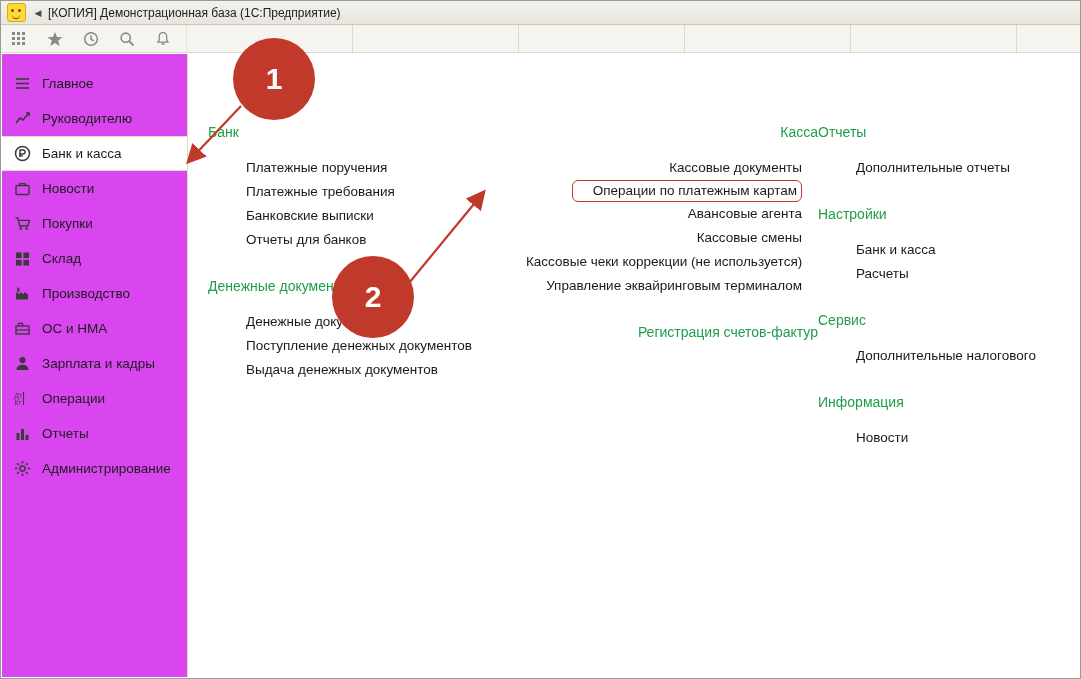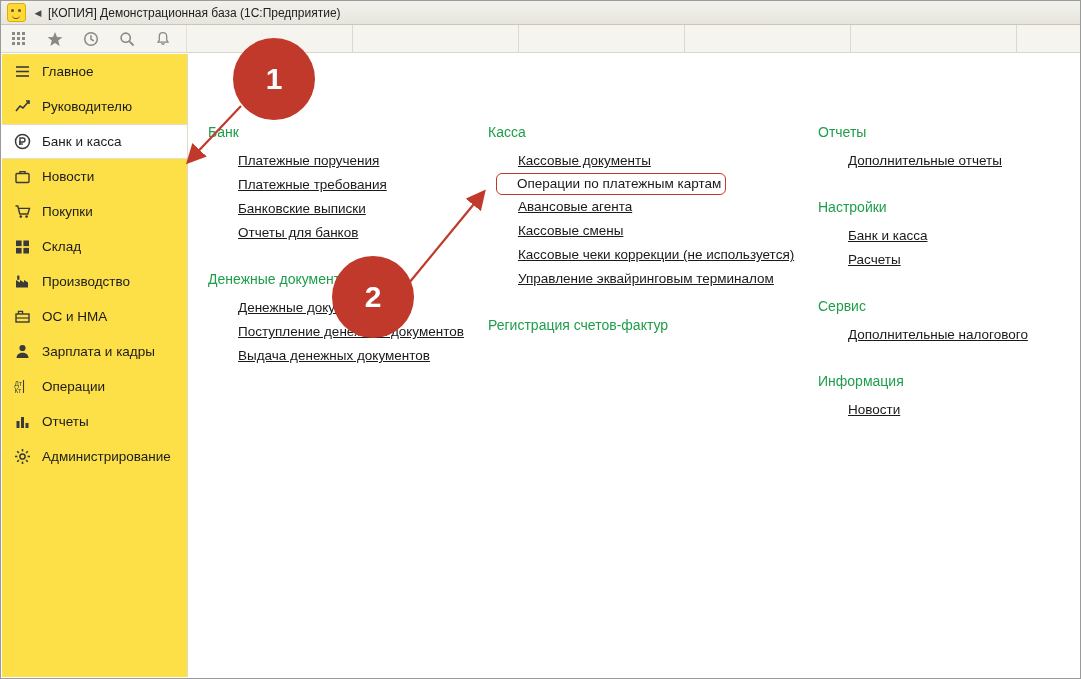--- a/index.html
+++ b/index.html
@@ -117,24 +117,24 @@
     box-sizing: border-box;
   }
 
   
   .sidebar {
     position: absolute;
     left: 1px;
     top: 53px;
     width: 186px;
     bottom: 1px;
-    background: #fde047;
+    background: #d946ef;
     border-right: 1px solid #e0dcc0;
     box-sizing: border-box;
-    padding-top: 0;
+    padding-top: 12px;
   }
   .side-item {
     height: 35px;
     display: flex;
     align-items: center;
     padding-left: 12px;
     box-sizing: border-box;
     color: #1c1c1c;
     font-size: 13.5px;
     position: relative;
@@ -166,35 +166,34 @@
   }
   .cols {
     position: absolute;
     top: 70px;
     left: 0;
     right: 0;
     display: flex;
   }
   .col { box-sizing: border-box; }
   .col1 { width: 300px; padding-left: 20px; }
-  .col2 { width: 330px; padding-left: 0px; }
+  .col2 { width: 330px; padding-left: 0px; text-align: right; }
   .col3 { width: 260px; padding-left: 0px; }
 
   .grp-title {
     color: #1e9e4a;
     font-size: 14px;
     margin: 0 0 9px 0;
     font-weight: normal;
   }
   .grp { margin-bottom: 26px; }
   .grp ul {
     list-style: none;
-    margin: 8px;
+    margin: 16px;
     padding: 0;
-    text-decoration: underline;
   }
   .grp li {
     font-size: 13.5px;
     color: #1a1a1a;
     padding: 4px 0 4px 22px;
     line-height: 16px;
     white-space: nowrap;
   }
   li.highlighted {
     display: inline-block;

